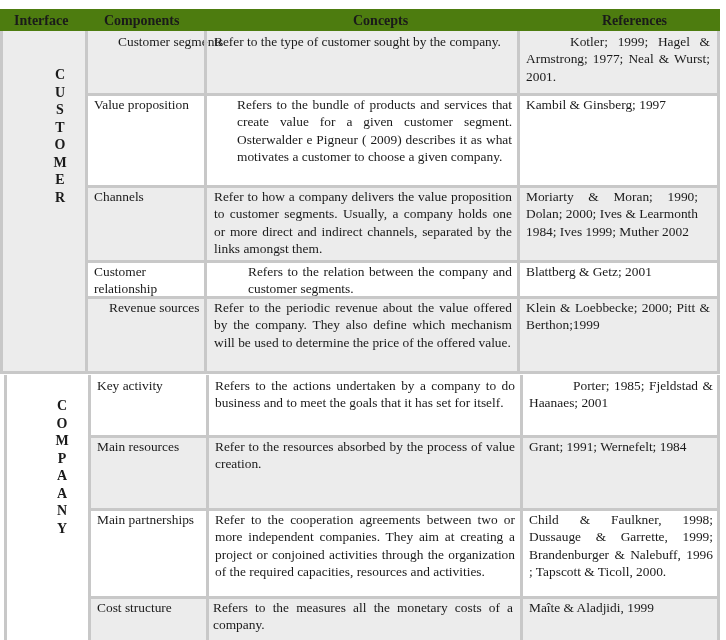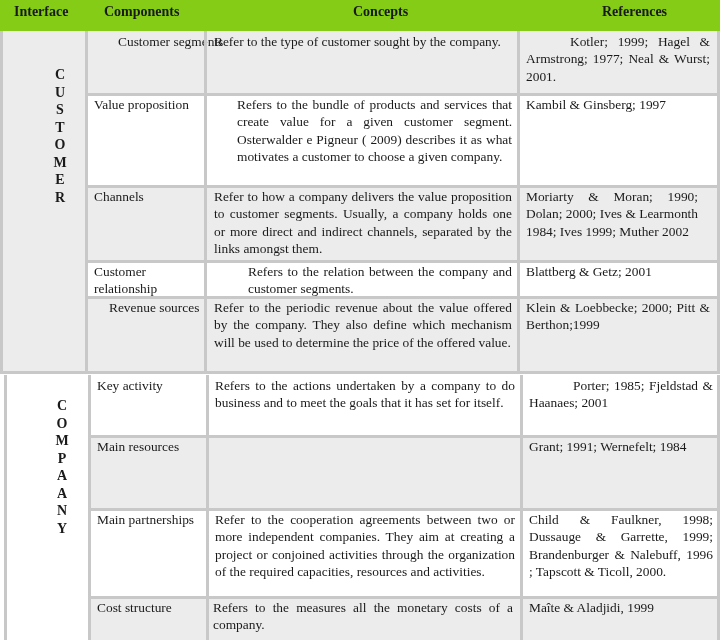--- a/index.html
+++ b/index.html
@@ -1,18 +1,18 @@
 <!DOCTYPE html>
 <html><head>
 <meta charset="utf-8">
 <style>
   html, body { margin: 0; padding: 0; background: #ffffff; }
   body { width: 726px; height: 640px; overflow: hidden; position: relative;
          font-family: "Liberation Serif", "DejaVu Serif", serif; color: #1a1a1a; font-size: 13.4px; }
-  .hdr { position: absolute; top: 0; left: 0; width: 720px; height: 37px; background: #84cc16; }
+  .hdr { position: absolute; top: 9px; left: 0; width: 720px; height: 37px; background: #4d7c0f; }
   .hdr div { position: absolute; top: 4px; font-weight: bold; font-size: 14px; }
   .cell { position: absolute; box-sizing: border-box; padding: 2px 6px 0 6px; line-height: 17.4px; }
   .just { text-align: justify; text-align-last: left; }
   .vline { position: absolute; width: 3px; background: #c8c8c8; }
   .hline { position: absolute; height: 3px; background: #c8c8c8; }
   .side { position: absolute; font-weight: bold; font-size: 14px; text-align: center; line-height: 17.5px; white-space: pre; }
   .gray { background: #ececec; }
   .white { background: #ffffff; }
 </style>
 </head>
@@ -103,20 +103,21 @@
     <div class="gray" style="position:absolute;left:90px;top:597px;width:630px;height:43px;"></div>
 
     <div>
       <div class="cell" style="left:91px;top:375px;width:120px;">Key activity</div>
       <div class="cell just" style="left:209px;top:375px;width:312px;">Refers to the actions undertaken by a company to do business and to meet the goals that it has set for itself.</div>
       <div class="cell just" style="left:523px;top:375px;width:196px;text-indent:44px;">Porter; 1985; Fjeldstad &amp; Haanaes; 2001</div>
     </div>
     <div>
       <div class="cell" style="left:91px;top:436px;width:120px;">Main resources</div>
       <div class="cell just" style="left:209px;top:436px;width:312px;">
+        <div>Refer to the resources absorbed by the process of value creation.</div>
       </div>
       <div class="cell just" style="left:523px;top:436px;width:196px;">Grant; 1991; Wernefelt; 1984</div>
     </div>
     <div>
       <div class="cell" style="left:91px;top:509px;width:110px;">Main partnerships</div>
       <div class="cell just" style="left:209px;top:509px;width:312px;">Refer to the cooperation agreements between two or more independent companies. They aim at creating a project or conjoined activities through the organization of the required capacities, resources and activities.</div>
       <div class="cell just" style="left:523px;top:509px;width:196px;">Child &amp; Faulkner, 1998; Dussauge &amp; Garrette, 1999; Brandenburger &amp; Nalebuff, 1996 ; Tapscott &amp; Ticoll, 2000.</div>
     </div>
     <div>
       <div class="cell" style="left:91px;top:597px;width:120px;">Cost structure</div>

